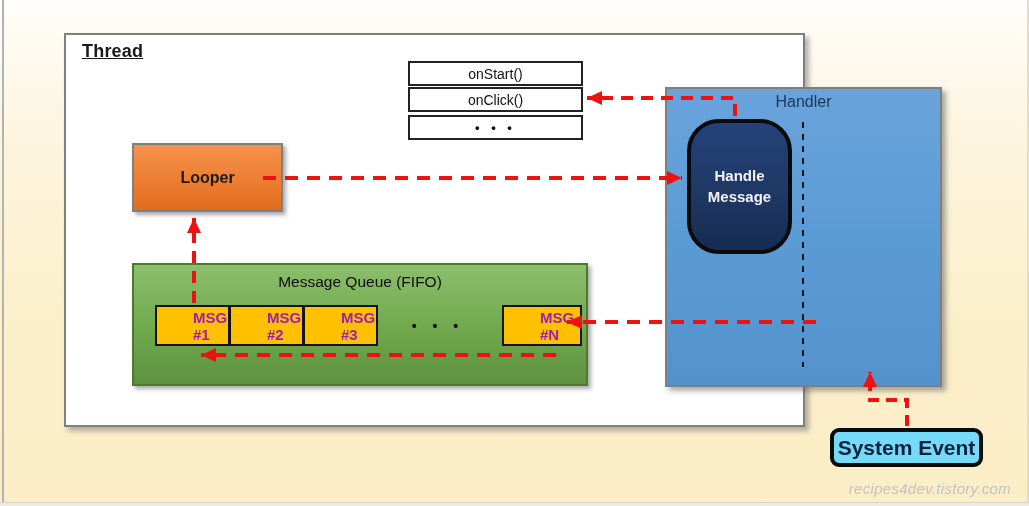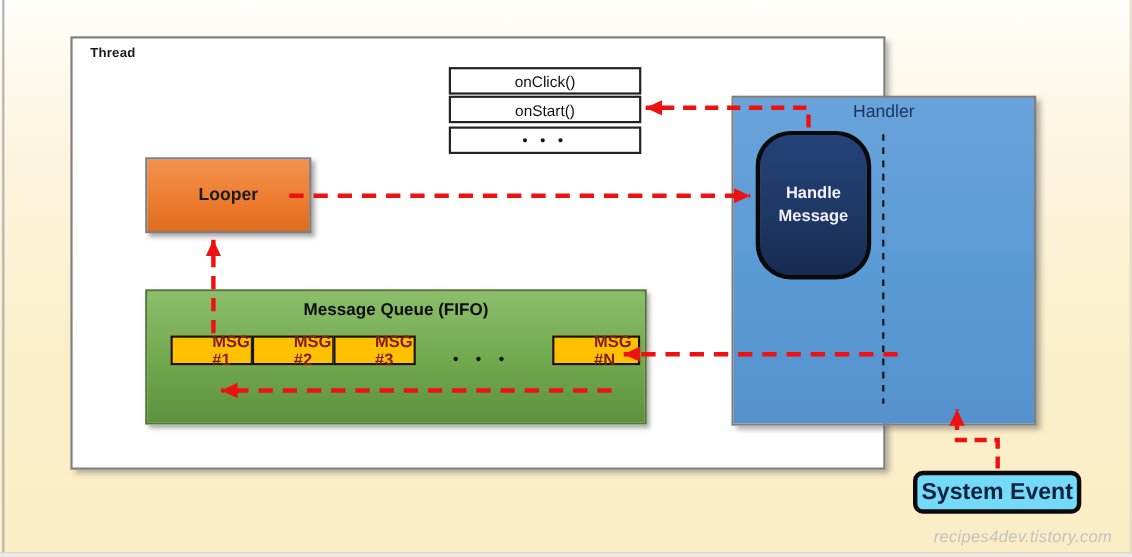--- a/index.html
+++ b/index.html
@@ -18,21 +18,21 @@
   .edge-right{position:absolute;right:0;top:0;width:2px;height:506px;background:#e4dcc4;}
 
   
   .thread-box{
     position:absolute;left:64px;top:33px;width:741px;height:394px;
     background:#ffffff;border:2px solid #7f7f7f;box-sizing:border-box;
     box-shadow:4px 4px 5px rgba(90,90,90,.45);
   }
   .thread-label{
     position:absolute;left:16px;top:6px;
-    font-size:12px;font-weight:bold;color:#1a1a1a;letter-spacing:.2px;
+    font-size:18px;font-weight:bold;color:#1a1a1a;letter-spacing:.2px;text-decoration:underline;
   }
 
   
   .callback-box{position:absolute;left:408px;top:61px;width:175px;}
   .callback-row{
     box-sizing:border-box;width:175px;height:25px;margin-bottom:1px;
     background:#ffffff;border:2px solid #222;
     display:flex;align-items:center;justify-content:center;
     font-size:14px;color:#111;
   }
@@ -51,27 +51,27 @@
 
   
   .queue-box{
     position:absolute;left:132px;top:263px;width:456px;height:123px;
     background:linear-gradient(180deg,#8cbe6c 0%,#70a84d 55%,#5e9140 100%);
     border:2px solid #4e7a2e;box-sizing:border-box;
     box-shadow:3px 3px 4px rgba(90,90,90,.5);
   }
   .queue-title{
     position:absolute;left:0;top:8px;width:100%;text-align:center;
-    font-size:15.5px;font-weight:bold;color:#0d0d0d;
+    font-size:15.5px;font-weight:normal;color:#0d0d0d;
   }
   .msg-cell{
-    position:absolute;top:40px;height:27px;box-sizing:border-box;
+    position:absolute;top:40px;height:41px;box-sizing:border-box;
     background:#ffc000;border:2px solid #141414;
     display:flex;align-items:center;justify-content:center;
-    font-size:15px;font-weight:bold;color:#7f1d1d;padding-left:36px;
+    font-size:15px;font-weight:bold;color:#a21caf;padding-left:36px;
   }
   .msg-1{left:21px;width:75px;}
   .msg-2{left:95px;width:75px;}
   .msg-3{left:169px;width:75px;}
   .msg-n{left:368px;width:80px;}
   .queue-dots{
     position:absolute;left:272px;top:40px;width:64px;height:41px;
     display:flex;align-items:center;justify-content:center;
     font-size:14px;font-weight:bold;color:#111;letter-spacing:6px;
   }
@@ -125,22 +125,22 @@
 <div class="stage">
 
   <div class="edge-left"></div>
   <div class="edge-right"></div>
 
   <div class="thread-box">
     <div class="thread-label">Thread</div>
   </div>
 
   <div class="callback-box">
+    <div class="callback-row">onStart()</div>
     <div class="callback-row">onClick()</div>
-    <div class="callback-row">onStart()</div>
     <div class="callback-row dots gap">• • •</div>
   </div>
 
   <div class="looper-box">Looper</div>
 
   <div class="queue-box">
     <div class="queue-title">Message Queue (FIFO)</div>
     <div class="msg-cell msg-1">MSG #1</div>
     <div class="msg-cell msg-2">MSG #2</div>
     <div class="msg-cell msg-3">MSG #3</div>

